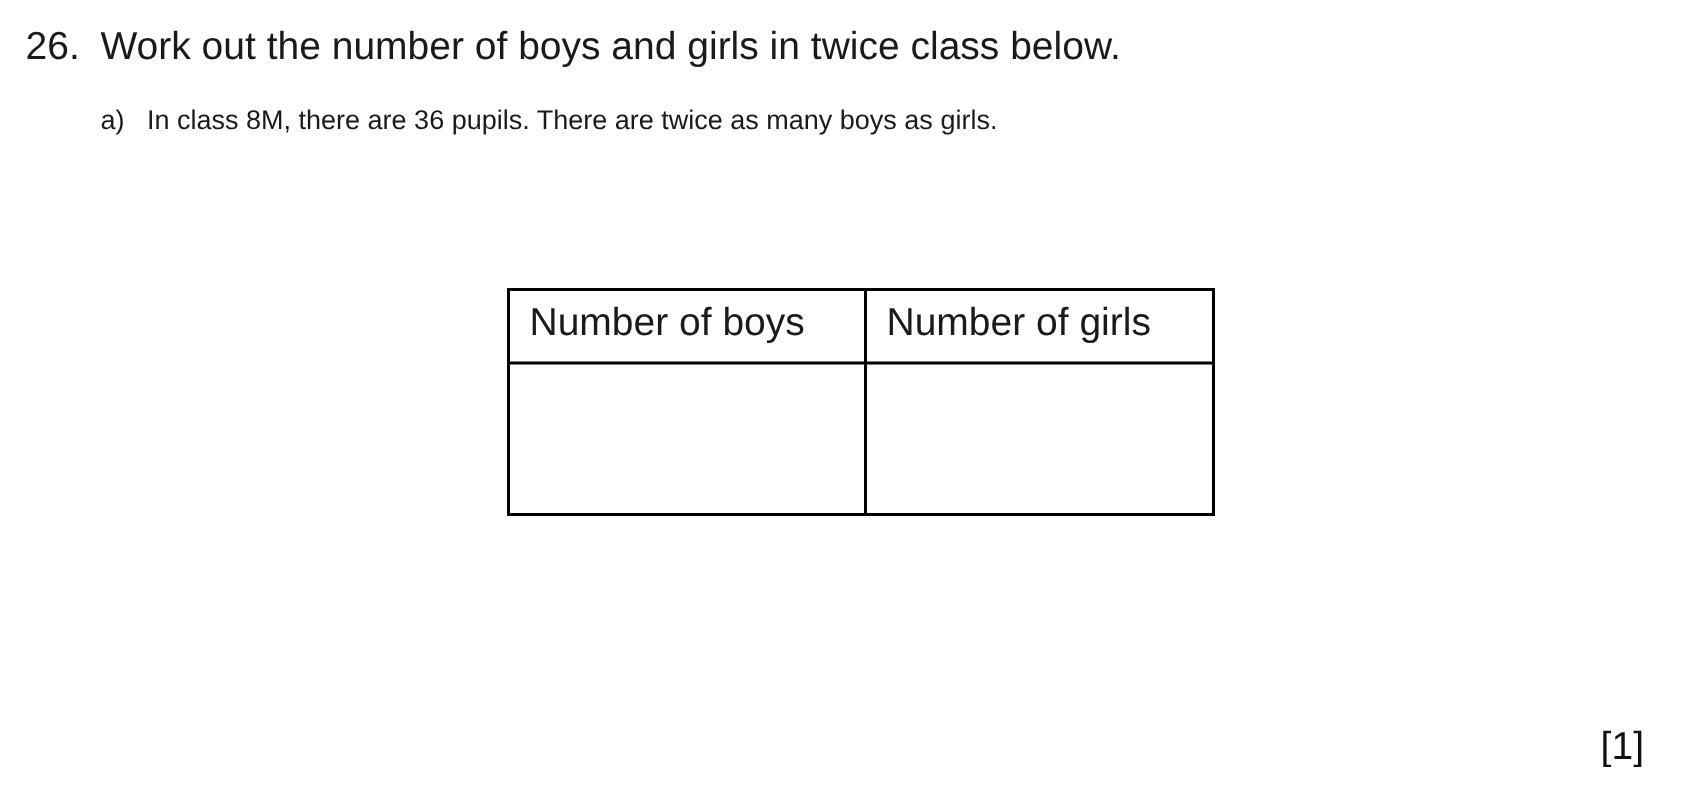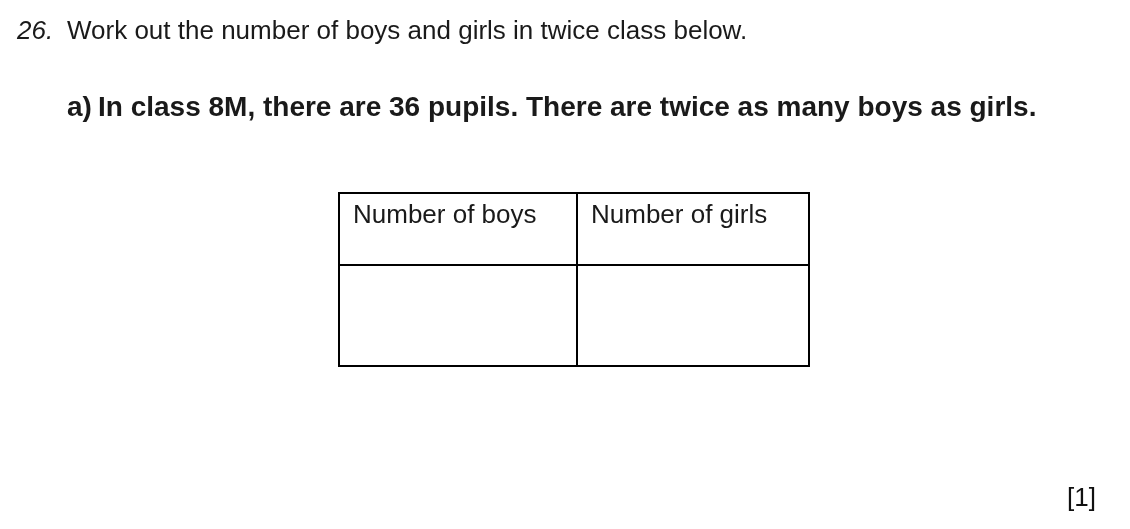--- a/index.html
+++ b/index.html
@@ -24,30 +24,28 @@
     position: absolute;
     left: 17px;
     top: 14px;
     font-size: 26px;
     line-height: 32px;
     white-space: nowrap;
   }
   .q-num {
     display: inline-block;
     width: 50px;
-    font-style: italic;
   }
   .part-line {
     position: absolute;
     left: 67px;
-    top: 91px;
-    font-size: 28px;
+    top: 64px;
+    font-size: 18px;
     line-height: 32px;
     white-space: nowrap;
-    font-weight: bold;
   }
   .part-label {
     display: inline-block;
     width: 31px;
   }
   table.answer-table {
     position: absolute;
     left: 338px;
     top: 192px;
     width: 470px;
@@ -55,21 +53,21 @@
     table-layout: fixed;
   }
   table.answer-table th,
   table.answer-table td {
     border: 2px solid #000000;
     box-sizing: border-box;
     background: #ffffff;
   }
   table.answer-table th {
     width: 238px;
-    height: 72px;
+    height: 49px;
     vertical-align: top;
     text-align: left;
     padding: 5px 0 0 13px;
     font-size: 26px;
     font-weight: normal;
     color: #1a1a1a;
   }
   table.answer-table th.col-girls {
     width: 232px;
   }

